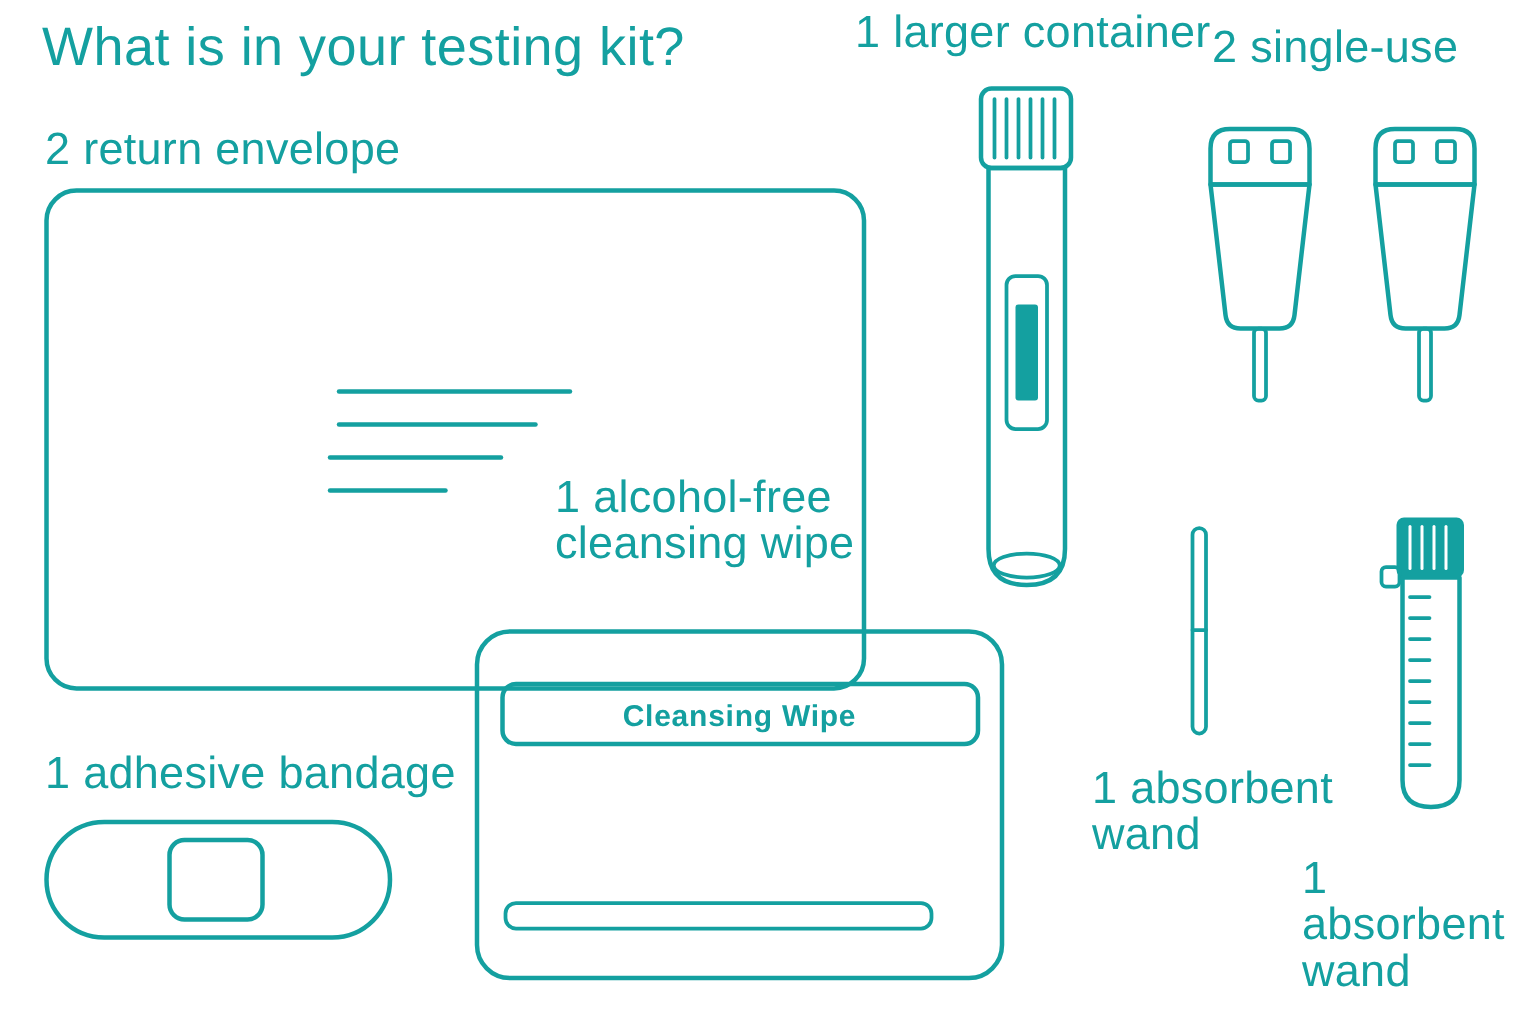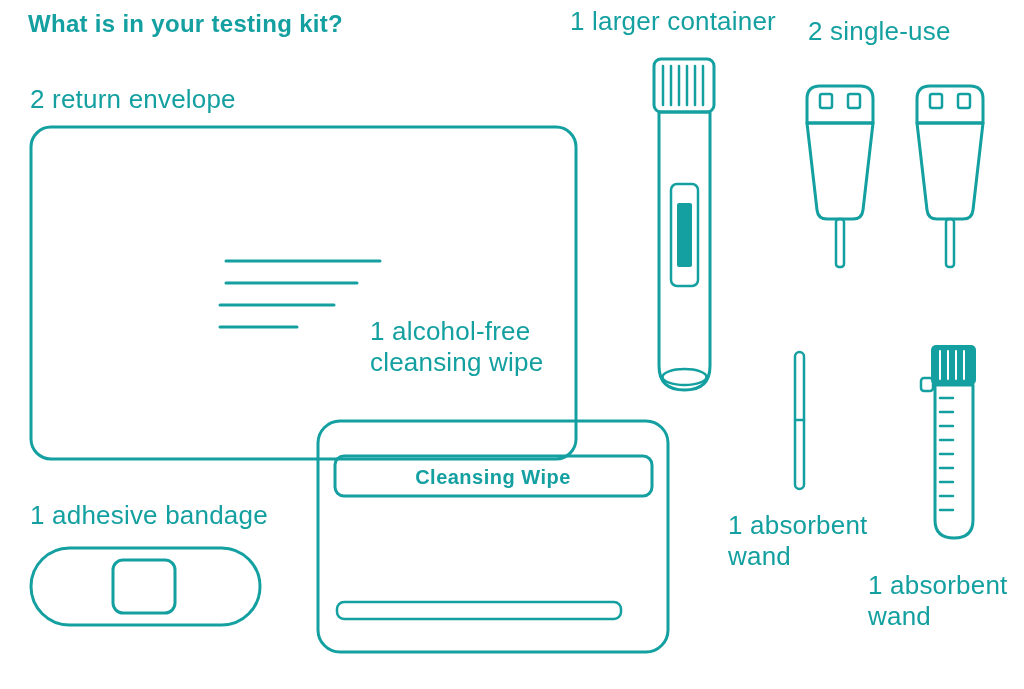--- a/index.html
+++ b/index.html
@@ -13,25 +13,25 @@
   .art { position: absolute; left: 0; top: 0; }
 
   
   .s  { fill: none; stroke: var(--accent); stroke-width: 3; stroke-linejoin: round; stroke-linecap: round; }
   .s2 { fill: none; stroke: var(--accent); stroke-width: 2.5; stroke-linejoin: round; stroke-linecap: round; }
   .f  { fill: var(--accent); stroke: none; }
   .ribw { fill: none; stroke: #ffffff; stroke-width: 2; stroke-linecap: round; }
 
   .title {
     position: absolute; left: 28px; top: 10px;
-    color: var(--accent); font-size: 24px; font-weight: bold; letter-spacing: 0.3px;
+    color: var(--accent); font-size: 36px; font-weight: normal; letter-spacing: 0.3px;
   }
   .label {
     position: absolute; color: var(--accent);
-    font-size: 26px; line-height: 31px; letter-spacing: 0.2px; font-weight: 500;
+    font-size: 30px; line-height: 31px; letter-spacing: 0.2px; font-weight: 500;
   }
   .lbl-envelope      { left: 30px;  top: 84px;  }
   .lbl-container     { left: 570px; top: 6px;   }
   .lbl-lancets       { left: 808px; top: 16px;   }
   .lbl-wipe          { left: 370px; top: 316px; }
   .lbl-bandage       { left: 30px;  top: 500px; }
   .lbl-wand          { left: 728px; top: 510px; }
   .lbl-wand-container{ left: 868px; top: 570px; }
 
   .packet-text {

